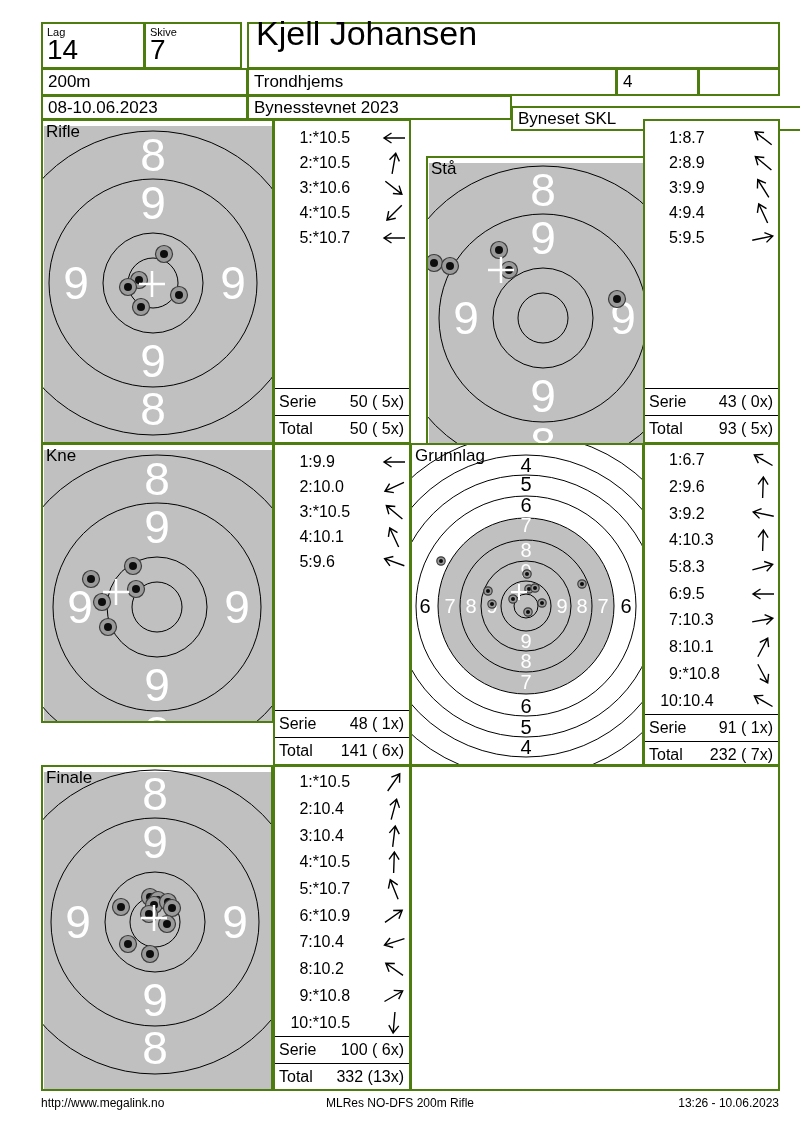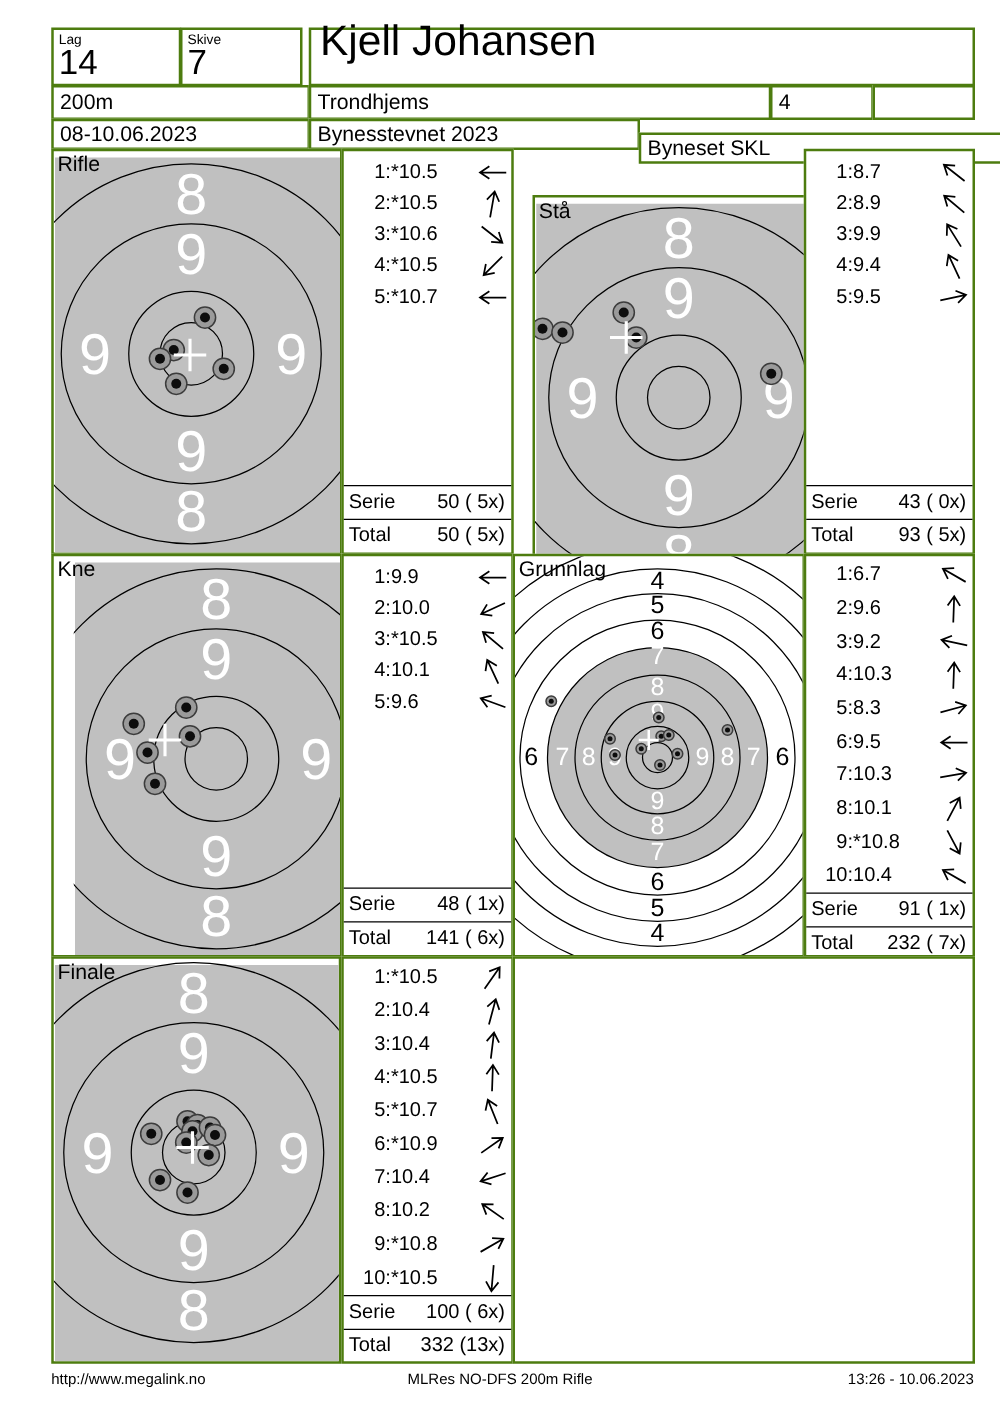--- a/index.html
+++ b/index.html
@@ -244,21 +244,21 @@
       <div class="spacer"></div>
       <div class="sum-row">
         <div class="sum-label">Serie</div>
         <div class="sum-val">43 ( 0x)</div>
       </div>
       <div class="sum-row">
         <div class="sum-label">Total</div>
         <div class="sum-val">93 ( 5x)</div>
       </div>
     </div>
-    <div class="cell target-cell" style="left: 41px; top: 443px; width: 233px; height: 323px; padding-left: 16px;"><div class="target-title">Kne</div><svg width="231" height="321" viewBox="0 0 231 321">
+    <div class="cell target-cell" style="left: 41px; top: 443px; width: 233px; height: 280px;"><div class="target-title">Kne</div><svg width="231" height="321" viewBox="0 0 231 321">
         <rect x="1" y="5" width="229" height="314" fill="#c0c0c0"></rect>
         <circle cx="114" cy="162" r="25" fill="none" stroke="#000000" stroke-width="1"></circle>
         <circle cx="114" cy="162" r="50" fill="none" stroke="#000000" stroke-width="1"></circle>
         <circle cx="114" cy="162" r="104" fill="none" stroke="#000000" stroke-width="1"></circle>
         <circle cx="114" cy="162" r="152" fill="none" stroke="#000000" stroke-width="1"></circle>
         <text x="114" y="34" fill="#ffffff" font-size="46" text-anchor="middle" dominant-baseline="central">8</text>
         <text x="114" y="82" fill="#ffffff" font-size="46" text-anchor="middle" dominant-baseline="central">9</text>
         <text x="37" y="162" fill="#ffffff" font-size="46" text-anchor="middle" dominant-baseline="central">9</text>
         <text x="194" y="162" fill="#ffffff" font-size="46" text-anchor="middle" dominant-baseline="central">9</text>
         <text x="114" y="240" fill="#ffffff" font-size="46" text-anchor="middle" dominant-baseline="central">9</text>

